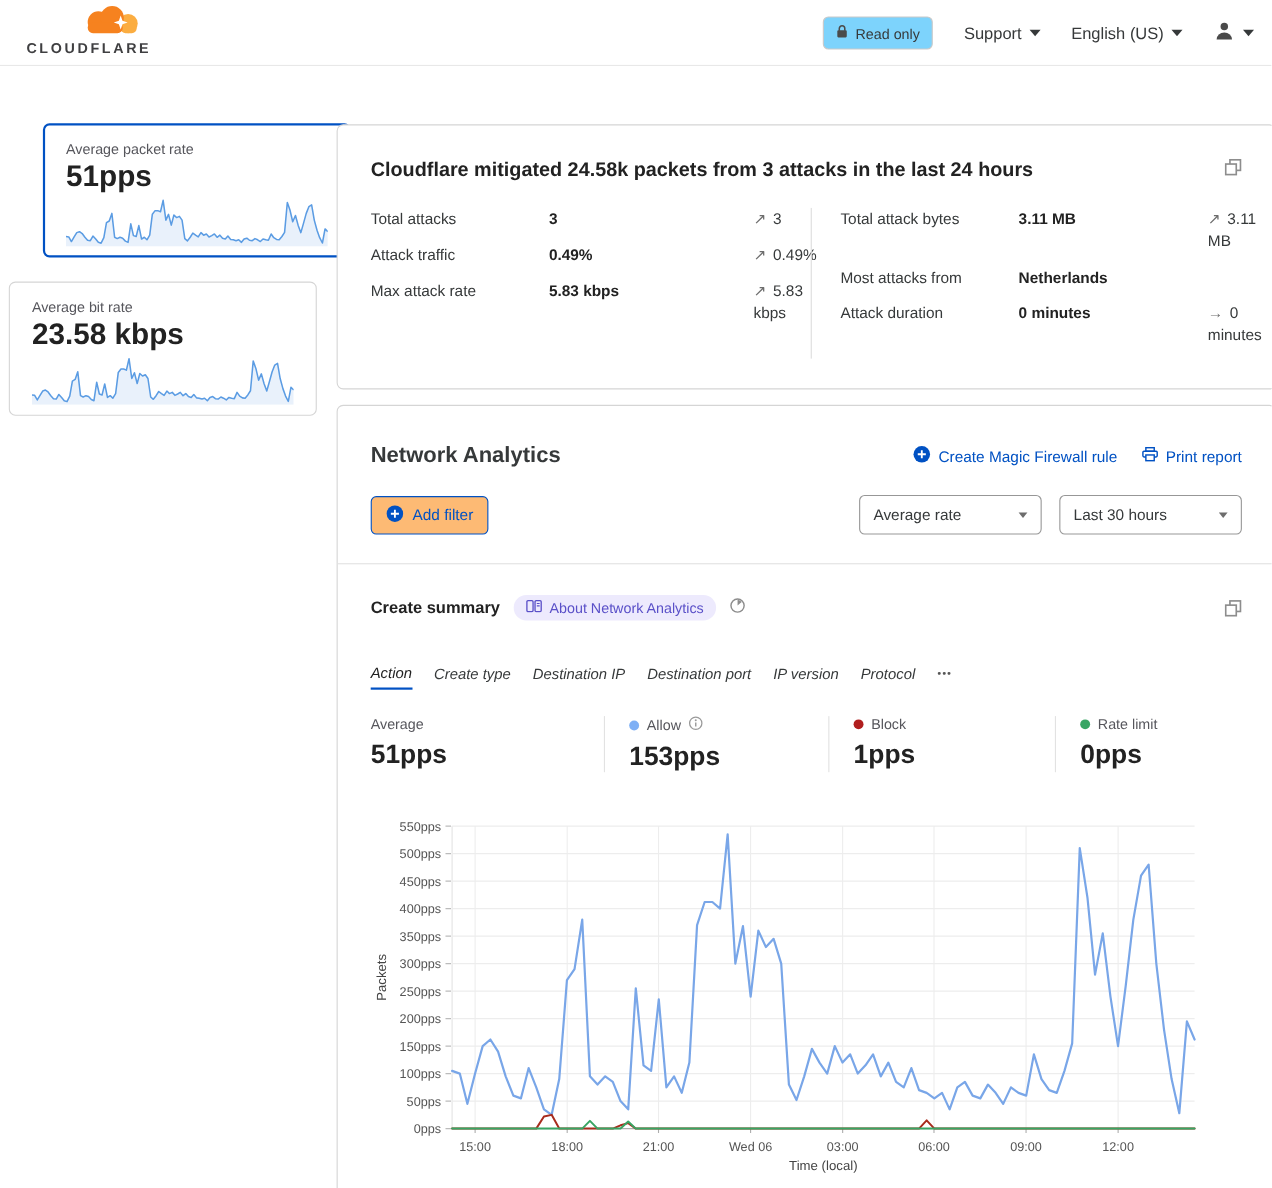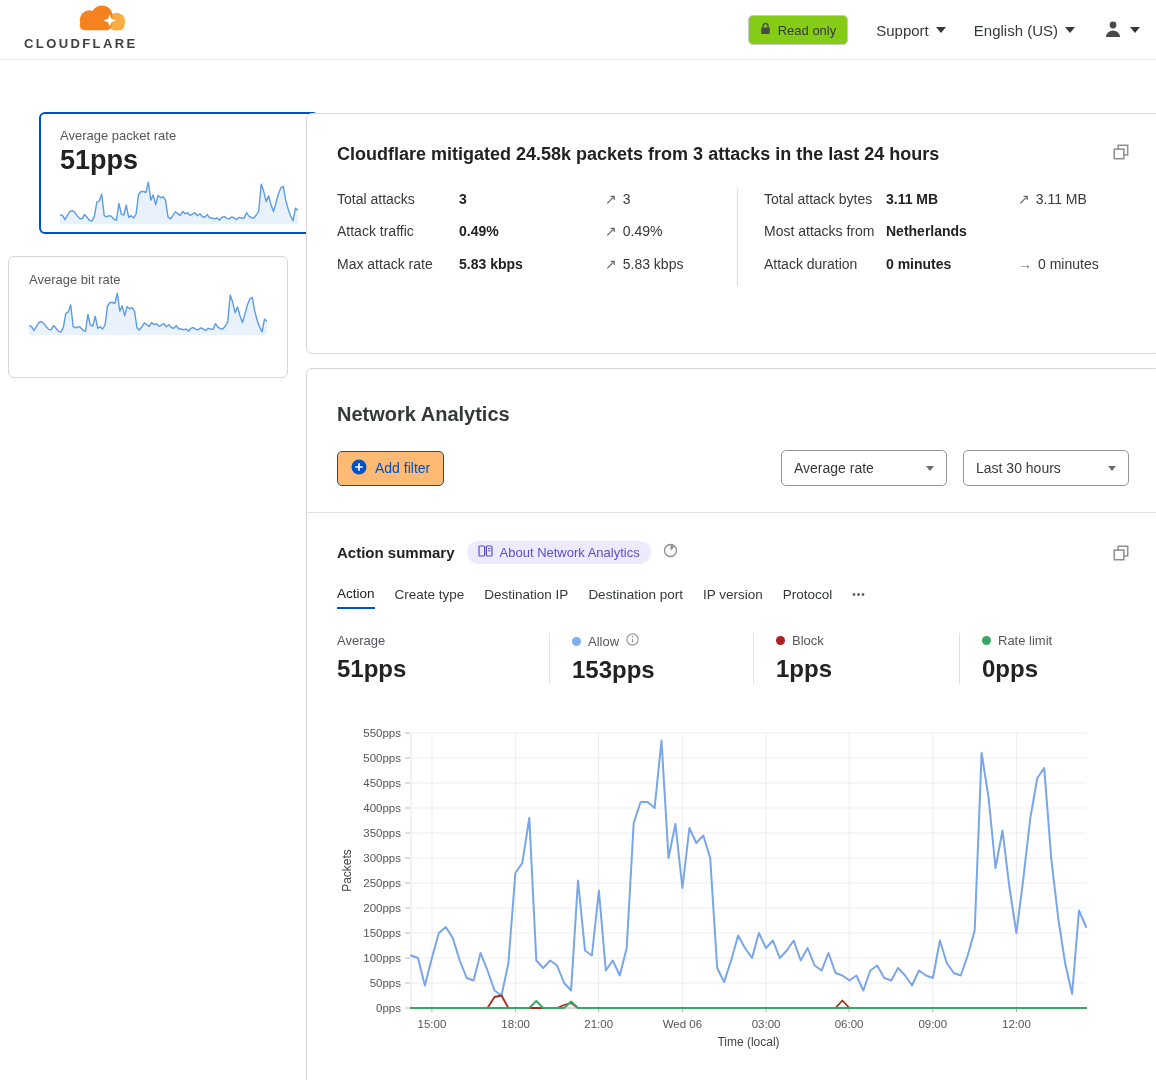--- a/index.html
+++ b/index.html
@@ -7,21 +7,21 @@
     font-family:"Liberation Sans", sans-serif; color:#36393a; }
   body { position:relative; }
 
   
   .topbar { position:absolute; top:0; left:0; width:1156px; height:60px;
     background:#fff; border-bottom:1px solid #e8e8e8; }
   .logo { position:absolute; left:24px; top:5px; width:108px; text-align:left; cursor:pointer; }
   .logo svg { display:block; margin-left:48px; }
   .logo .logo-text { font-size:13px; font-weight:800; letter-spacing:2.4px; color:#3f3f41; margin-top:1px; }
   .topbar-right { position:absolute; right:16px; top:0; height:60px; display:flex; align-items:center; gap:28px; }
-  .readonly-pill { display:flex; align-items:center; gap:7px; padding:6px 11px; background:#84cc16;
+  .readonly-pill { display:flex; align-items:center; gap:7px; padding:6px 11px; background:#7dd3fc;
     border:1px solid #c9c9c9; border-radius:5px; font-size:13px; color:#36393a; }
   .menu-item { display:flex; align-items:center; gap:7px; font-size:15px; color:#36393a; cursor:pointer; }
   .caret { width:0; height:0; border-left:5px solid transparent; border-right:5px solid transparent;
     border-top:6px solid #36393a; }
   .caret.gray { border-top-color:#6d6d6d; border-left-width:4px; border-right-width:4px; border-top-width:5px; }
 
   
   .metric-card { position:absolute; left:8px; width:280px; height:122px; background:#fff;
     border:1px solid #d5d5d5; border-radius:6px; padding:15px 20px 10px; cursor:pointer; }
   .metric-card.selected { border:2px solid #0051c3; padding:14px 19px 9px; }
@@ -32,21 +32,21 @@
 
   
   .summary-card { position:absolute; left:306px; top:113px; width:854px; height:241px;
     background:#fff; border:1px solid #d5d5d5; border-radius:6px; padding:30px 30px 24px; }
   .summary-head { display:flex; justify-content:space-between; align-items:flex-start; }
   .summary-title { font-size:18px; font-weight:700; color:#222; }
   .icon-btn { cursor:pointer; line-height:0; }
   .summary-grid { margin-top:24px; display:grid; grid-template-columns:400px 1fr; }
   .stats-right { border-left:1px solid #dcdcdc; padding-left:26px; }
   .stat-row { display:grid; grid-template-columns:122px 146px auto; align-items:start;
-    font-size:14px; margin-bottom:12px; line-height:1.45; }
+    font-size:14px; margin-bottom:12px; line-height:1.45;gap:40px; }
   .stats-right .stat-row { grid-template-columns:122px 132px auto; }
   .stat-label { color:#36393a; }
   .stat-value { font-weight:700; color:#222; }
   .stat-delta { color:#36393a; }
   .stat-delta .arrow { color:#6d6d6d; margin-right:6px; font-size:14px; }
 
   
   .network-card { position:absolute; left:306px; top:368px; width:854px; height:730px;
     background:#fff; border:1px solid #d5d5d5; border-radius:6px; padding:34px 30px; }
   .na-head { display:flex; justify-content:space-between; align-items:center; }
@@ -60,21 +60,21 @@
   .select { width:166px; border:1px solid #979797; border-radius:5px; padding:9px 12px; background:#fff;
     display:flex; justify-content:space-between; align-items:center; font-size:14px; color:#36393a; cursor:pointer; }
   .section-divider { margin:26px -30px 0; border-top:1px solid #e2e2e2; }
 
   .packets-head { margin-top:28px; display:flex; align-items:center; gap:12px; }
   .packets-title { font-size:15px; font-weight:700; color:#222; }
   .about-badge { display:flex; align-items:center; gap:7px; background:#edeafd; border-radius:14px;
     padding:4px 11px; font-size:13px; color:#5a50c8; cursor:pointer; }
   .packets-head .icon-btn.copy { margin-left:auto; }
 
-  .tabs { margin-top:22px; display:flex; align-items:center; gap:20px; font-size:13.5px; color:#36393a; }
+  .tabs { margin-top:40px; display:flex; align-items:center; gap:20px; font-size:13.5px; color:#36393a;font-style:italic; }
   .tab { padding-bottom:6px; cursor:pointer; }
   .tab.active { color:#222; border-bottom:2px solid #0051c3; }
   .tab-more { font-size:10px; letter-spacing:1px; color:#555; cursor:pointer; padding-bottom:6px; }
 
   .legend-stats { margin-top:24px; display:grid; grid-template-columns:212px 204px 206px 1fr; }
   .legend-cell { padding-right:10px; }
   .legend-cell + .legend-cell { border-left:1px solid #e2e2e2; padding-left:22px; }
   .legend-top { display:flex; align-items:center; gap:7px; font-size:13px; color:#56565c; }
   .dot { width:9px; height:9px; border-radius:50%; }
   .dot.allow { background:#7fb0f5; } .dot.block { background:#b01e1e; } .dot.rate { background:#38a564; }
@@ -132,20 +132,21 @@
 <div class="metric-card selected" id="metric-card-0">
   <div class="metric-label">Average packet rate</div>
   <div class="metric-value">51pps</div>
   <svg id="spark1" viewBox="0 0 238 46" preserveAspectRatio="none">
       <polygon points="0.0,37.0 2.5,37.4 4.9,41.6 7.4,37.4 9.8,33.5 12.3,32.6 14.7,34.3 17.2,37.7 19.6,40.4 22.1,40.8 24.5,36.6 27.0,39.3 29.4,42.3 31.9,43.1 34.4,38.1 36.8,24.4 39.3,22.9 41.7,16.0 44.2,37.7 46.6,38.9 49.1,37.7 51.5,38.5 54.0,41.2 56.4,42.3 58.9,25.5 61.3,36.2 63.8,37.0 66.2,27.1 68.7,39.3 71.2,37.7 73.6,40.0 76.1,35.8 78.5,16.7 81.0,13.5 83.4,13.5 85.9,14.5 88.3,4.1 90.8,22.1 93.2,16.9 95.7,26.7 98.1,17.5 100.6,19.8 103.1,18.7 105.5,22.1 108.0,38.9 110.4,41.0 112.9,37.7 115.3,33.9 117.8,35.8 120.2,37.4 122.7,33.5 125.1,35.8 127.6,34.7 130.0,37.4 132.5,36.2 134.9,34.7 137.4,37.7 139.9,35.8 142.3,38.5 144.8,39.3 147.2,36.6 149.7,39.7 152.1,40.0 154.6,40.8 157.0,40.0 159.5,42.3 161.9,39.3 164.4,38.5 166.8,40.4 169.3,40.8 171.8,38.9 174.2,40.0 176.7,41.6 179.1,39.3 181.6,40.0 184.0,40.4 186.5,34.7 188.9,38.1 191.4,39.7 193.8,40.0 196.3,37.0 198.7,33.2 201.2,6.1 203.6,12.9 206.1,23.6 208.6,17.9 211.0,26.7 213.5,33.5 215.9,25.1 218.4,16.0 220.8,9.9 223.3,8.3 225.7,22.1 228.2,31.3 230.6,38.1 233.1,42.9 235.5,30.1 238.0,32.6 238,46 0,46" fill="rgba(121,166,232,0.16)" stroke="none"></polygon>
       <polyline points="0.0,37.0 2.5,37.4 4.9,41.6 7.4,37.4 9.8,33.5 12.3,32.6 14.7,34.3 17.2,37.7 19.6,40.4 22.1,40.8 24.5,36.6 27.0,39.3 29.4,42.3 31.9,43.1 34.4,38.1 36.8,24.4 39.3,22.9 41.7,16.0 44.2,37.7 46.6,38.9 49.1,37.7 51.5,38.5 54.0,41.2 56.4,42.3 58.9,25.5 61.3,36.2 63.8,37.0 66.2,27.1 68.7,39.3 71.2,37.7 73.6,40.0 76.1,35.8 78.5,16.7 81.0,13.5 83.4,13.5 85.9,14.5 88.3,4.1 90.8,22.1 93.2,16.9 95.7,26.7 98.1,17.5 100.6,19.8 103.1,18.7 105.5,22.1 108.0,38.9 110.4,41.0 112.9,37.7 115.3,33.9 117.8,35.8 120.2,37.4 122.7,33.5 125.1,35.8 127.6,34.7 130.0,37.4 132.5,36.2 134.9,34.7 137.4,37.7 139.9,35.8 142.3,38.5 144.8,39.3 147.2,36.6 149.7,39.7 152.1,40.0 154.6,40.8 157.0,40.0 159.5,42.3 161.9,39.3 164.4,38.5 166.8,40.4 169.3,40.8 171.8,38.9 174.2,40.0 176.7,41.6 179.1,39.3 181.6,40.0 184.0,40.4 186.5,34.7 188.9,38.1 191.4,39.7 193.8,40.0 196.3,37.0 198.7,33.2 201.2,6.1 203.6,12.9 206.1,23.6 208.6,17.9 211.0,26.7 213.5,33.5 215.9,25.1 218.4,16.0 220.8,9.9 223.3,8.3 225.7,22.1 228.2,31.3 230.6,38.1 233.1,42.9 235.5,30.1 238.0,32.6" fill="none" stroke="#5b9ce3" stroke-width="1.4" stroke-linejoin="round"></polyline>
     </svg>
 </div>
 <div class="metric-card" id="metric-card-1">
   <div class="metric-label">Average bit rate</div>
+  <div class="metric-value">23.58 kbps</div>
   <svg id="spark2" viewBox="0 0 238 46" preserveAspectRatio="none">
       <polygon points="0.0,37.0 2.5,37.4 4.9,41.6 7.4,37.4 9.8,33.5 12.3,32.6 14.7,34.3 17.2,37.7 19.6,40.4 22.1,40.8 24.5,36.6 27.0,39.3 29.4,42.3 31.9,43.1 34.4,38.1 36.8,24.4 39.3,22.9 41.7,16.0 44.2,37.7 46.6,38.9 49.1,37.7 51.5,38.5 54.0,41.2 56.4,42.3 58.9,25.5 61.3,36.2 63.8,37.0 66.2,27.1 68.7,39.3 71.2,37.7 73.6,40.0 76.1,35.8 78.5,16.7 81.0,13.5 83.4,13.5 85.9,14.5 88.3,4.1 90.8,22.1 93.2,16.9 95.7,26.7 98.1,17.5 100.6,19.8 103.1,18.7 105.5,22.1 108.0,38.9 110.4,41.0 112.9,37.7 115.3,33.9 117.8,35.8 120.2,37.4 122.7,33.5 125.1,35.8 127.6,34.7 130.0,37.4 132.5,36.2 134.9,34.7 137.4,37.7 139.9,35.8 142.3,38.5 144.8,39.3 147.2,36.6 149.7,39.7 152.1,40.0 154.6,40.8 157.0,40.0 159.5,42.3 161.9,39.3 164.4,38.5 166.8,40.4 169.3,40.8 171.8,38.9 174.2,40.0 176.7,41.6 179.1,39.3 181.6,40.0 184.0,40.4 186.5,34.7 188.9,38.1 191.4,39.7 193.8,40.0 196.3,37.0 198.7,33.2 201.2,6.1 203.6,12.9 206.1,23.6 208.6,17.9 211.0,26.7 213.5,33.5 215.9,25.1 218.4,16.0 220.8,9.9 223.3,8.3 225.7,22.1 228.2,31.3 230.6,38.1 233.1,42.9 235.5,30.1 238.0,32.6 238,46 0,46" fill="rgba(121,166,232,0.16)" stroke="none"></polygon>
       <polyline points="0.0,37.0 2.5,37.4 4.9,41.6 7.4,37.4 9.8,33.5 12.3,32.6 14.7,34.3 17.2,37.7 19.6,40.4 22.1,40.8 24.5,36.6 27.0,39.3 29.4,42.3 31.9,43.1 34.4,38.1 36.8,24.4 39.3,22.9 41.7,16.0 44.2,37.7 46.6,38.9 49.1,37.7 51.5,38.5 54.0,41.2 56.4,42.3 58.9,25.5 61.3,36.2 63.8,37.0 66.2,27.1 68.7,39.3 71.2,37.7 73.6,40.0 76.1,35.8 78.5,16.7 81.0,13.5 83.4,13.5 85.9,14.5 88.3,4.1 90.8,22.1 93.2,16.9 95.7,26.7 98.1,17.5 100.6,19.8 103.1,18.7 105.5,22.1 108.0,38.9 110.4,41.0 112.9,37.7 115.3,33.9 117.8,35.8 120.2,37.4 122.7,33.5 125.1,35.8 127.6,34.7 130.0,37.4 132.5,36.2 134.9,34.7 137.4,37.7 139.9,35.8 142.3,38.5 144.8,39.3 147.2,36.6 149.7,39.7 152.1,40.0 154.6,40.8 157.0,40.0 159.5,42.3 161.9,39.3 164.4,38.5 166.8,40.4 169.3,40.8 171.8,38.9 174.2,40.0 176.7,41.6 179.1,39.3 181.6,40.0 184.0,40.4 186.5,34.7 188.9,38.1 191.4,39.7 193.8,40.0 196.3,37.0 198.7,33.2 201.2,6.1 203.6,12.9 206.1,23.6 208.6,17.9 211.0,26.7 213.5,33.5 215.9,25.1 218.4,16.0 220.8,9.9 223.3,8.3 225.7,22.1 228.2,31.3 230.6,38.1 233.1,42.9 235.5,30.1 238.0,32.6" fill="none" stroke="#5b9ce3" stroke-width="1.4" stroke-linejoin="round"></polyline>
     </svg>
 </div>
 
 <div class="summary-card">
   <div class="summary-head">
     <div class="summary-title">Cloudflare mitigated 24.58k packets from 3 attacks in the last 24 hours</div>
     <span class="icon-btn">
@@ -189,20 +190,41 @@
         <span class="stat-value">0 minutes</span>
         <span class="stat-delta"><span class="arrow">→</span><span>0 minutes</span></span>
       </div>
     </div>
   </div>
 </div>
 
 <div class="network-card">
   <div class="na-head">
     <div class="na-title">Network Analytics</div>
+    <div class="na-links">
+      <div class="blue-link">
+        <span>
+          <svg width="16" height="16" viewBox="0 0 17 17">
+            <circle cx="8.5" cy="8.5" r="8" fill="#0051c3"></circle>
+            <path d="M8.5 4.6v7.8M4.6 8.5h7.8" stroke="#fff" stroke-width="1.8"></path>
+          </svg>
+        </span>
+        <span>Create Magic Firewall rule</span>
+      </div>
+      <div class="blue-link">
+        <span>
+          <svg width="15" height="14" viewBox="0 0 15 14">
+            <rect x="3.7" y="1" width="7.6" height="3.2" fill="none" stroke="#0051c3" stroke-width="1.3"></rect>
+            <rect x="1" y="4.2" width="13" height="5.2" rx="1" fill="none" stroke="#0051c3" stroke-width="1.3"></rect>
+            <rect x="3.7" y="7.6" width="7.6" height="5.2" fill="#fff" stroke="#0051c3" stroke-width="1.3"></rect>
+          </svg>
+        </span>
+        <span>Print report</span>
+      </div>
+    </div>
   </div>
 
   <div class="controls-row">
     <button class="add-filter-btn">
       <span>
         <svg width="16" height="16" viewBox="0 0 17 17">
           <circle cx="8.5" cy="8.5" r="8" fill="#0051c3"></circle>
           <path d="M8.5 4.6v7.8M4.6 8.5h7.8" stroke="#fff" stroke-width="1.8"></path>
         </svg>
       </span>
@@ -216,21 +238,21 @@
       <div class="select">
         <span>Last 30 hours</span>
         <span class="caret gray"></span>
       </div>
     </div>
   </div>
 
   <div class="section-divider"></div>
 
   <div class="packets-head">
-    <div class="packets-title">Action summary</div>
+    <div class="packets-title">Create summary</div>
     <div class="about-badge">
       <span>
         <svg width="15" height="12" viewBox="0 0 15 12">
           <rect x="1" y="1" width="5.6" height="10" rx="1" fill="none" stroke="#5a50c8" stroke-width="1.2"></rect>
           <rect x="8.4" y="1" width="5.6" height="10" rx="1" fill="none" stroke="#5a50c8" stroke-width="1.2"></rect>
           <line x1="10" y1="3.6" x2="12.6" y2="3.6" stroke="#5a50c8" stroke-width="1"></line>
           <line x1="10" y1="5.8" x2="12.6" y2="5.8" stroke="#5a50c8" stroke-width="1"></line>
         </svg>
       </span>
       <span>About Network Analytics</span>

